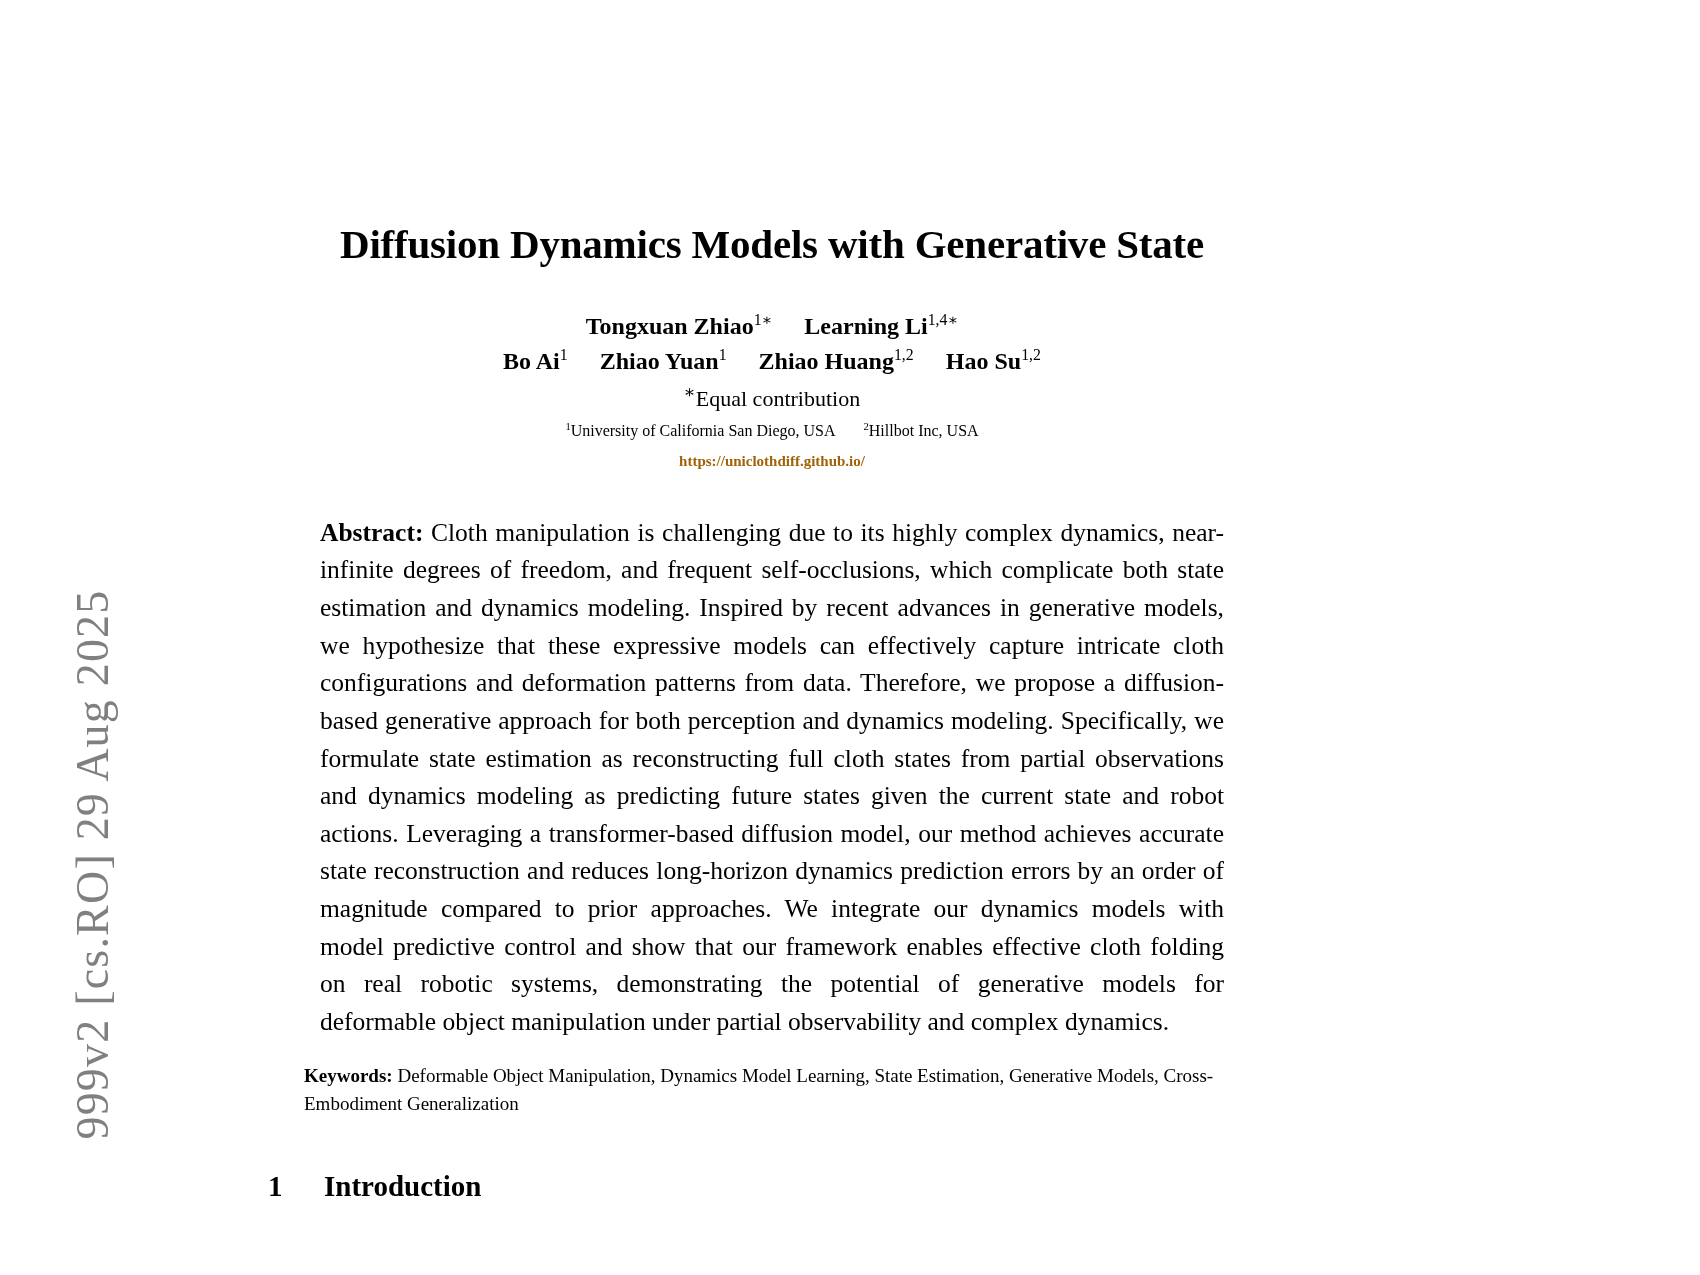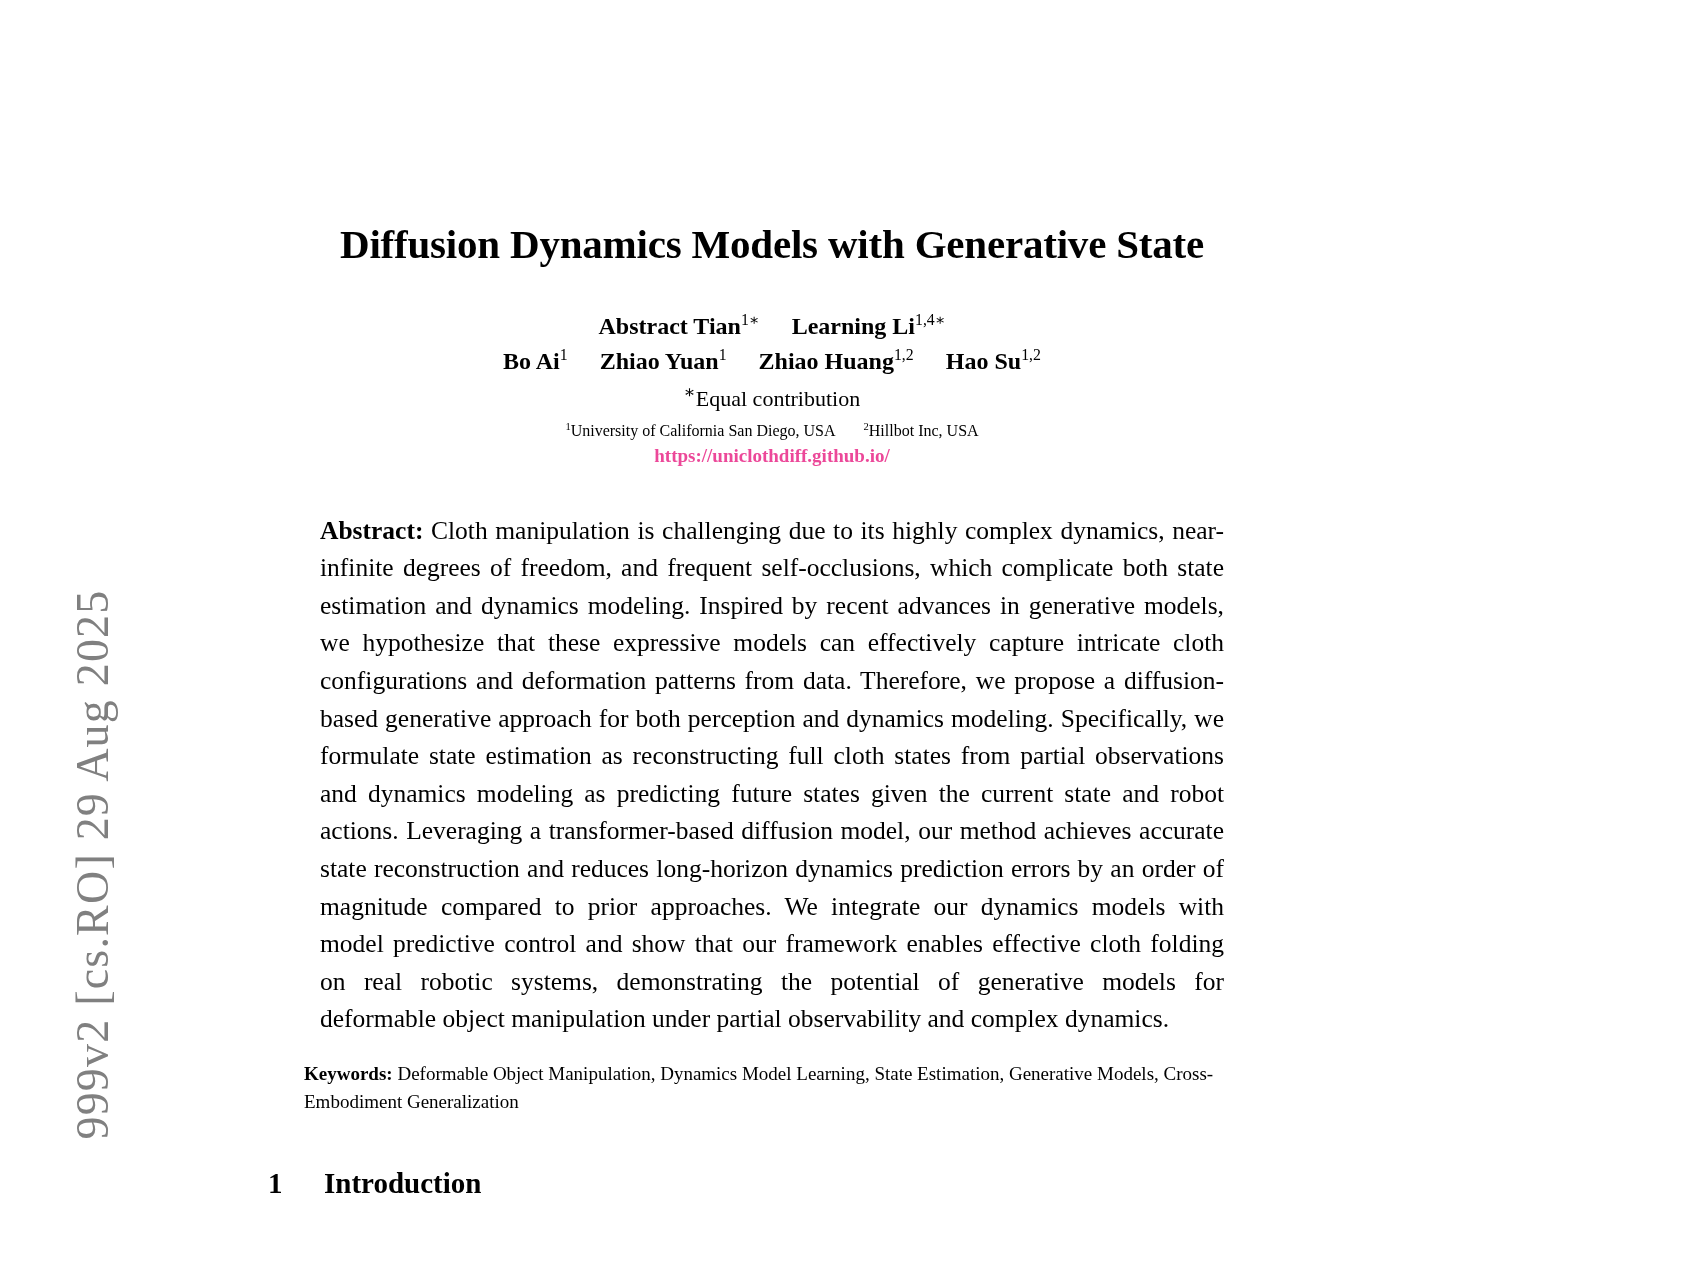--- a/index.html
+++ b/index.html
@@ -97,23 +97,24 @@
   #affiliations .aff { margin: 0 12px; }
   #affiliations sup {
     font-size: 0.66em;
     vertical-align: super;
     line-height: 0;
   }
 
   #project-url {
     display: block;
     text-align: center;
-    font-size: 19px;
+    margin-top: 8px;
+    font-size: 15px;
     font-weight: bold;
-    color: #ec4899;
+    color: #a16207;
     text-decoration: none;
   }
 
   
   #abstract-block {
     margin-top: 42px;
     padding: 0 36px 0 36px;
   }
   #abstract-para {
     margin: 16px;
@@ -150,21 +151,21 @@
 
   <div id="content">
 
     <h1 id="title">
       <span class="tline">Diffusion Dynamics Models with Generative State</span>
     </h1>
 
     <div id="authors">
 
       <span class="author-row">
-        <span class="author"><span>Abstract Tian</span><sup>1∗</sup></span>
+        <span class="author"><span>Tongxuan Zhiao</span><sup>1∗</sup></span>
         <span class="author"><span>Learning Li</span><sup>1,4∗</sup></span>
       </span>
 
       <span class="author-row">
         <span class="author"><span>Bo Ai</span><sup>1</sup></span>
         <span class="author"><span>Zhiao Yuan</span><sup>1</sup></span>
         <span class="author"><span>Zhiao Huang</span><sup>1,2</sup></span>
         <span class="author"><span>Hao Su</span><sup>1,2</sup></span>
       </span>
 

